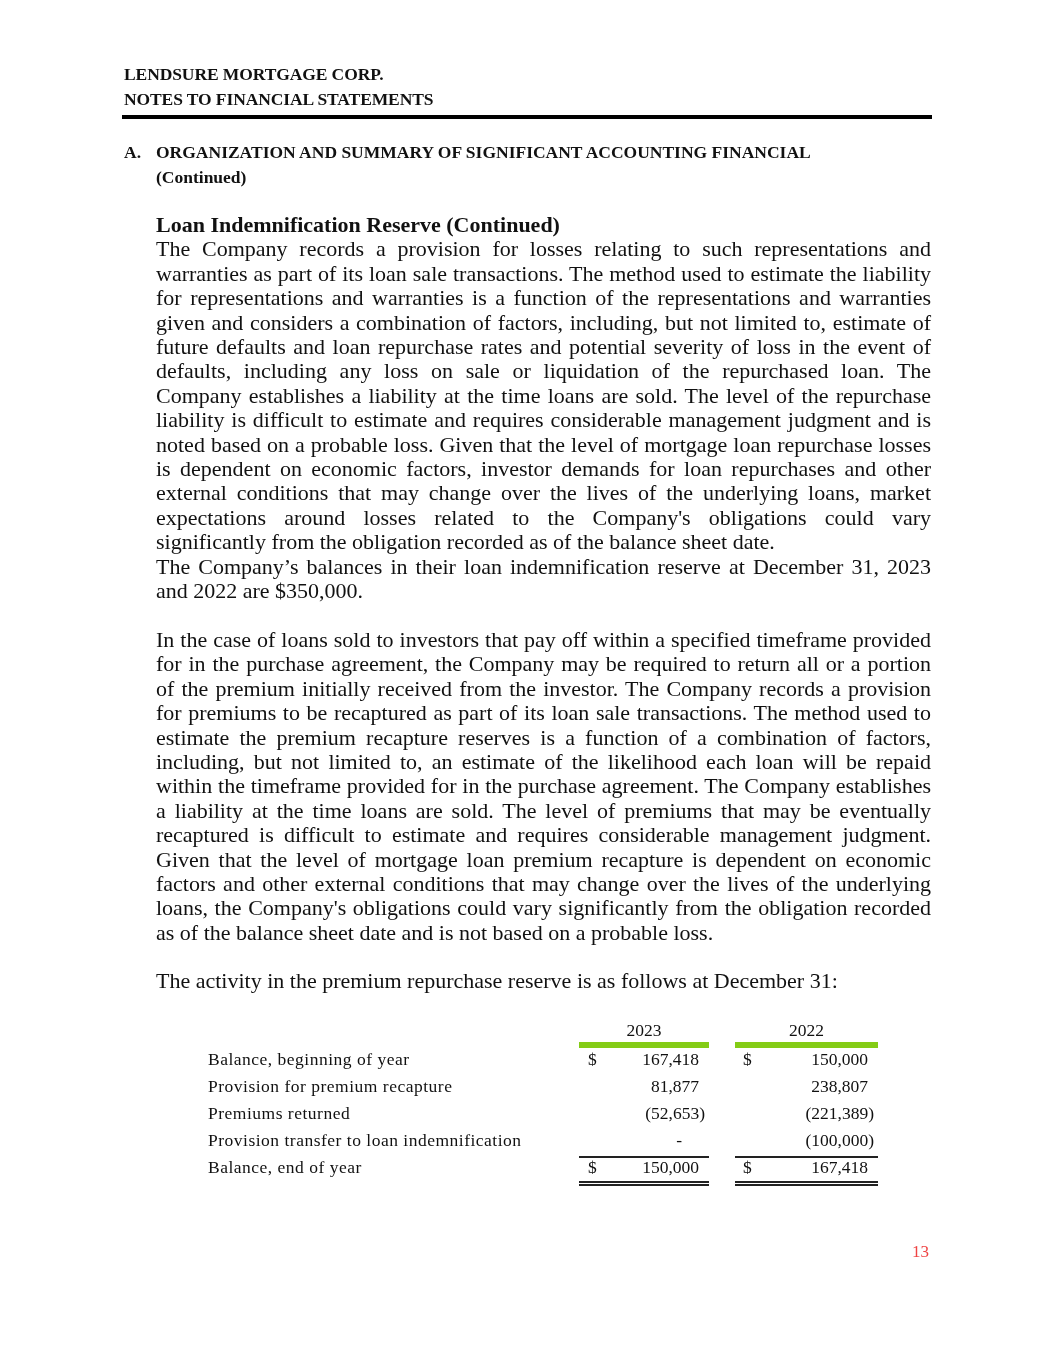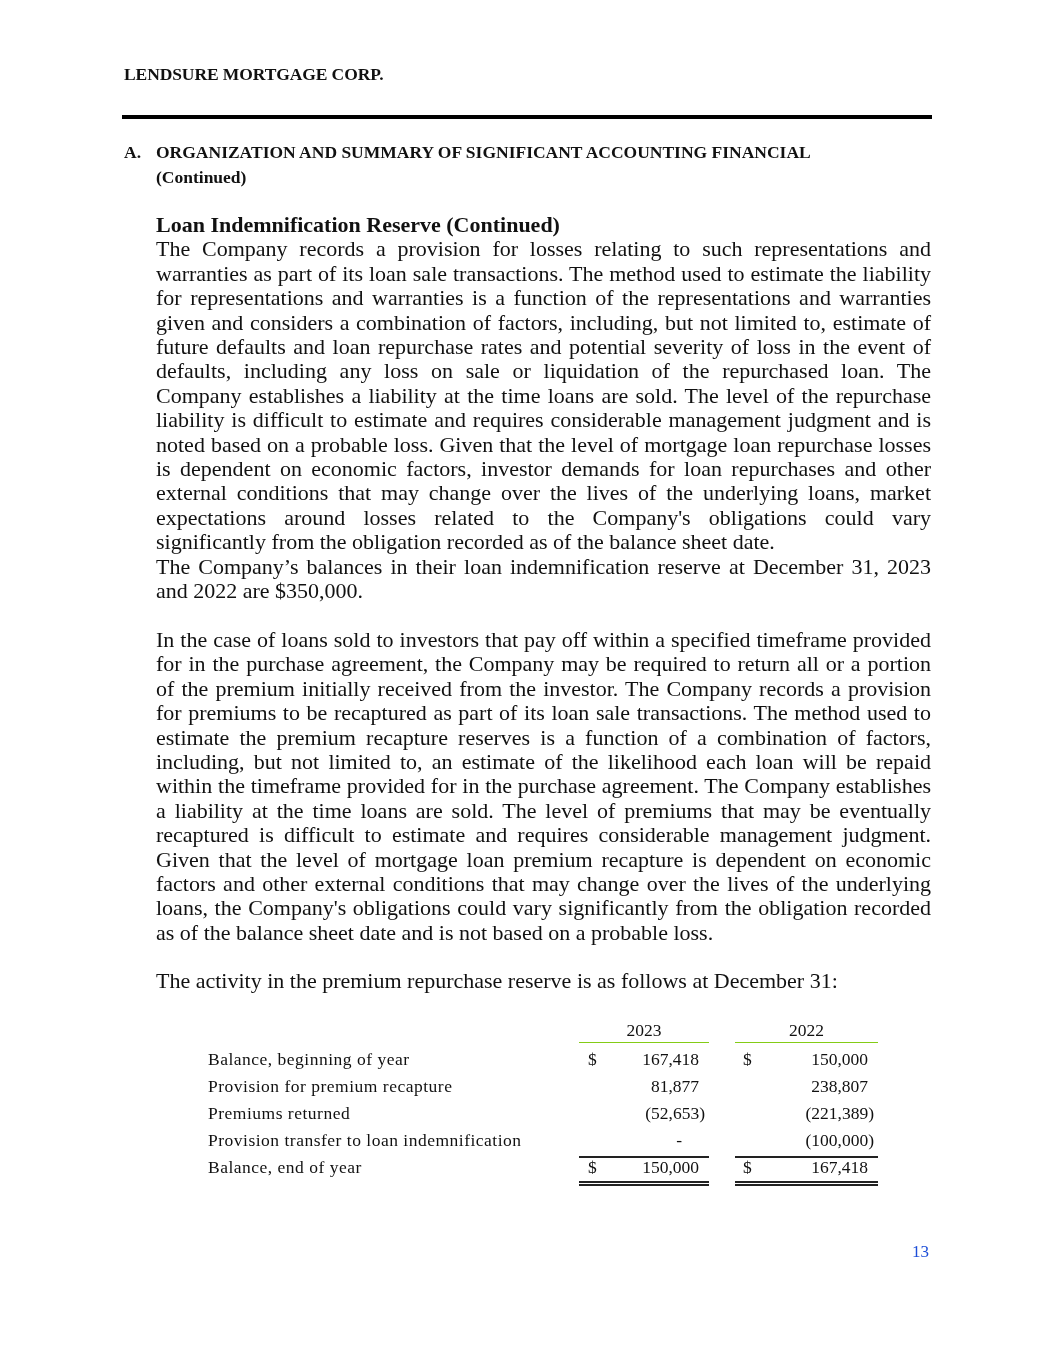--- a/index.html
+++ b/index.html
@@ -11,36 +11,37 @@
     .page { position: absolute; left: 0; top: 0; width: 1055px; height: 1365px; }
     .hdr { position: absolute; left: 124px; top: 62px; font-weight: bold; font-size: 17.5px; line-height: 25px; letter-spacing: -0.1px; }
     .hdr-rule { position: absolute; left: 122px; top: 115px; width: 810px; height: 4px; background: #000; }
     .sec { position: absolute; left: 124px; top: 140px; font-weight: bold; font-size: 17.5px; line-height: 25px; }
     .sec .letter { display: inline-block; width: 32px; }
     .sec .cont { padding-left: 32px; display: block; }
     .block { position: absolute; left: 156px; width: 775px; font-size: 22px; line-height: 24.4px; }
     .subhead { font-weight: bold; }
     .para { text-align: justify; margin: 0; }
     .fin { position: absolute; left: 208px; top: 1018px; width: 680px; font-size: 17.5px; }
-    .fin .yr { position: absolute; top: 0; text-align: center; height: 24px; line-height: 24px; border-bottom: 1px solid #84cc16; }
+    .fin .yr { position: absolute; top: 0; text-align: center; height: 24px; line-height: 24px; border-bottom: 6px solid #84cc16; }
     .fin .row { position: absolute; left: 0; height: 27px; line-height: 27px; width: 680px; }
     .fin .lbl { position: absolute; left: 0; letter-spacing: 0.5px; }
     .fin .cur { position: absolute; }
     .fin .val { position: absolute; text-align: right; }
     .fin .topline { position: absolute; height: 2px; background: #222; }
     .fin .dbl { position: absolute; height: 5px; border-top: 2px solid #222; border-bottom: 2px solid #222; box-sizing: border-box; }
-    .pnum { position: absolute; left: 912px; top: 1242px; font-size: 17px; color: #1d4ed8; }
+    .pnum { position: absolute; left: 912px; top: 1242px; font-size: 17px; color: #ef4444; }
   </style>
 </head>
 <body>
 
 <div class="page">
 
   <div class="hdr">
     <div>LENDSURE MORTGAGE CORP.</div>
+    <div>NOTES TO FINANCIAL STATEMENTS</div>
   </div>
   <div class="hdr-rule"></div>
 
   <div class="sec">
     <span class="letter">A.</span><span>ORGANIZATION AND SUMMARY OF SIGNIFICANT ACCOUNTING FINANCIAL</span>
     <span class="cont">(Continued)</span>
   </div>
 
   <div class="block" style="top:213px;">
     <div class="subhead">Loan Indemnification Reserve (Continued)</div>

